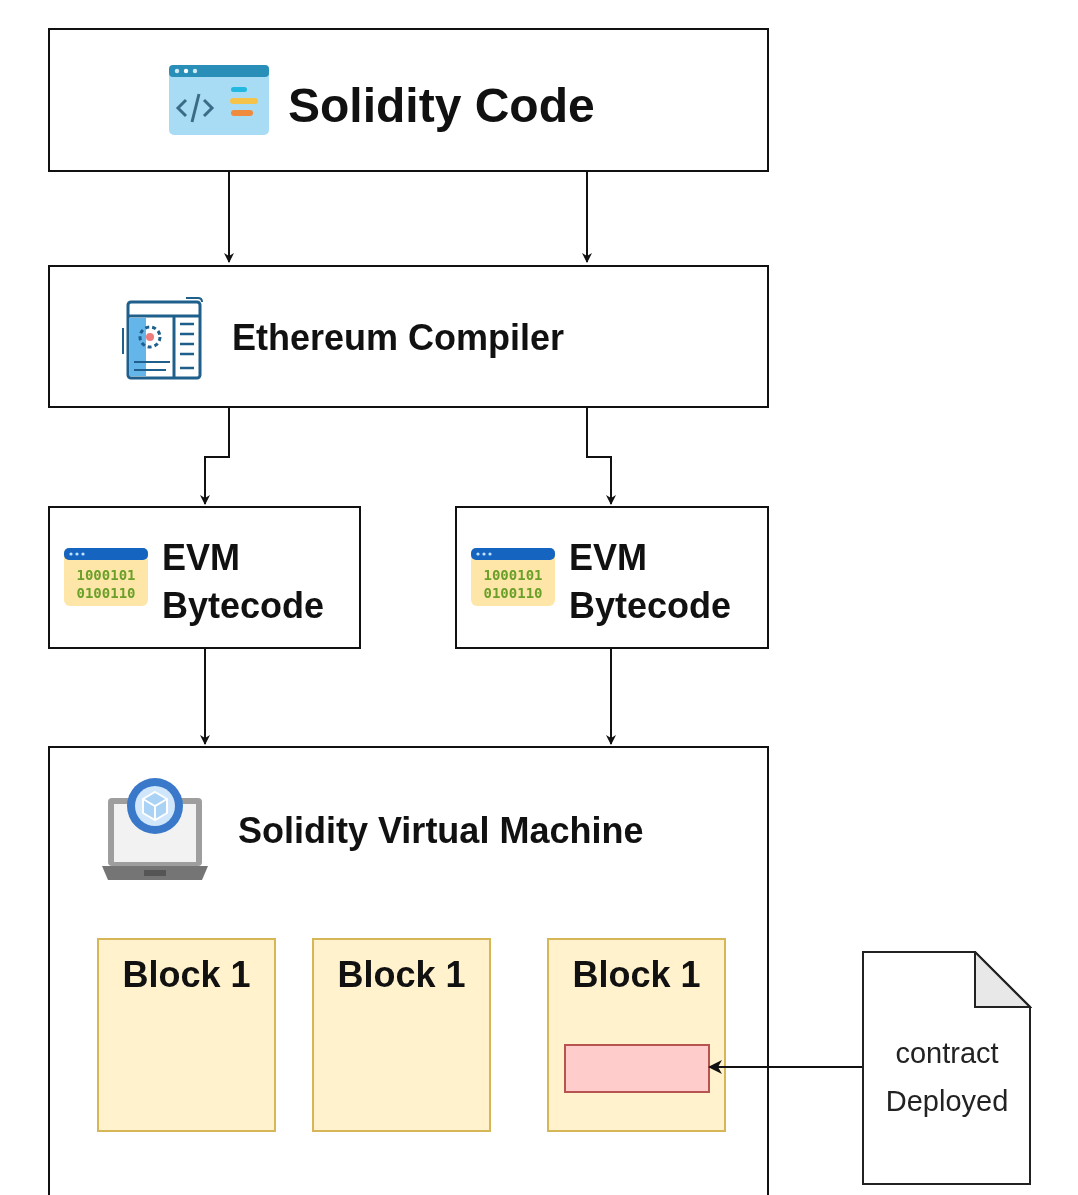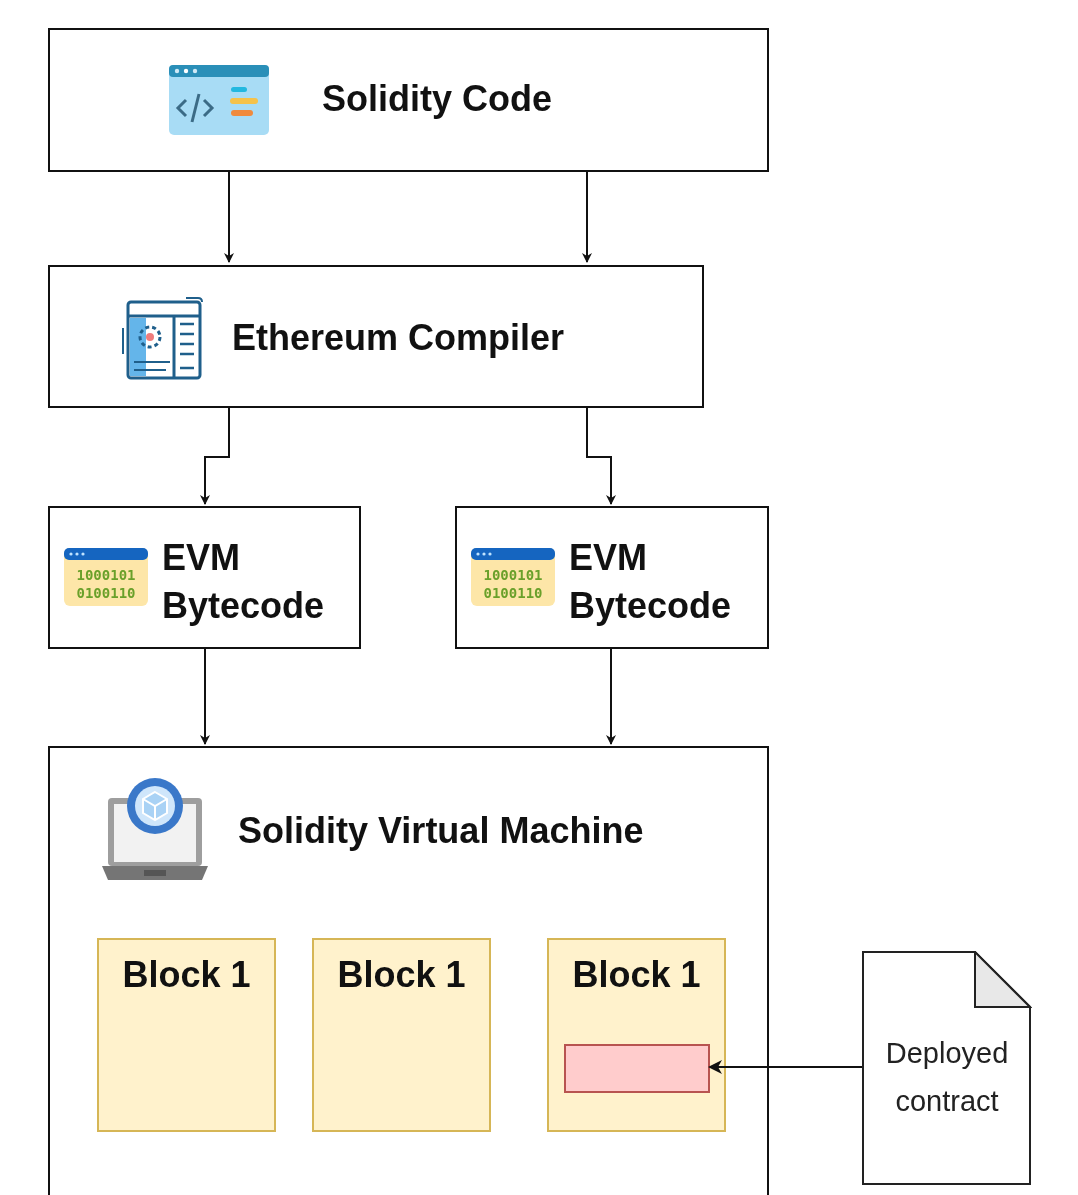--- a/index.html
+++ b/index.html
@@ -39,24 +39,24 @@
     <circle cx="9" cy="7" r="2.2" fill="#cfe9f6"></circle>
       <circle cx="18" cy="7" r="2.2" fill="#ffffff"></circle>
       <circle cx="27" cy="7" r="2.2" fill="#cfe9f6"></circle>
     <path d="M18,36 L10,44 L18,52" stroke="#3b6b86" stroke-width="3" fill="none"></path>
     <path d="M36,36 L44,44 L36,52" stroke="#3b6b86" stroke-width="3" fill="none"></path>
     <path d="M31,30 L24,58" stroke="#3b6b86" stroke-width="3"></path>
     <rect x="63" y="23" width="16" height="5" rx="2.5" fill="#22b8e0"></rect>
     <rect x="62" y="34" width="28" height="6" rx="3" fill="#f5c24a"></rect>
     <rect x="63" y="46" width="22" height="6" rx="3" fill="#f08a3c"></rect>
   </svg>
-  <div class="label" style="left:238px; top:48px; font-size:36px;margin-left:34px;">Solidity Code</div>
+  <div class="label" style="left:238px; top:48px; font-size:48px;">Solidity Code</div>
 </div>
 
-<div class="box" style="left:48px; top:265px; width:656px; height:143px;">
+<div class="box" style="left:48px; top:265px; width:721px; height:143px;">
   <svg class="icon" style="left:70px; top:25px;" width="90" height="90" viewBox="0 0 90 90">
     <rect x="8" y="10" width="72" height="76" rx="3" fill="#ffffff" stroke="#1f5f8b" stroke-width="3"></rect>
     <line x1="8" y1="24" x2="80" y2="24" stroke="#1f5f8b" stroke-width="3"></line>
     <rect x="10" y="26" width="16" height="58" fill="#64b5ea"></rect>
     <line x1="54" y1="24" x2="54" y2="86" stroke="#1f5f8b" stroke-width="3"></line>
     <circle cx="30" cy="45" r="10" fill="none" stroke="#1f5f8b" stroke-width="3" stroke-dasharray="4 3"></circle>
     <circle cx="30" cy="45" r="4" fill="#ef7c7c"></circle>
     <line x1="60" y1="32" x2="74" y2="32" stroke="#1f5f8b" stroke-width="2.5"></line>
     <line x1="60" y1="42" x2="74" y2="42" stroke="#1f5f8b" stroke-width="2.5"></line>
     <line x1="60" y1="52" x2="74" y2="52" stroke="#1f5f8b" stroke-width="2.5"></line>
@@ -135,16 +135,16 @@
   </defs>
   <path d="M863,1067 L710,1067" stroke="#111" stroke-width="2" fill="none" marker-end="url(#arr2)"></path>
 </svg>
 
 <div style="position:absolute; left:862px; top:951px; width:170px; height:235px;">
   <svg width="170" height="235" viewBox="0 0 170 235" style="position:absolute; left:0; top:0;">
     <path d="M1,1 L113,1 L168,56 L168,233 L1,233 Z" fill="#ffffff" stroke="#222" stroke-width="2"></path>
     <path d="M113,1 L113,56 L168,56 Z" fill="#e8e8e8" stroke="#222" stroke-width="2"></path>
   </svg>
   <div class="doc-text" style="left:0; right:0; top:78px;">
+    <div>contract</div>
     <div>Deployed</div>
-    <div>contract</div>
   </div>
 </div>
 
 </body></html>

